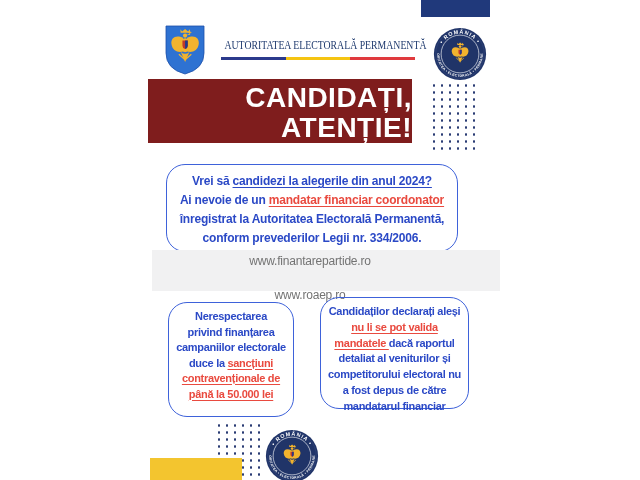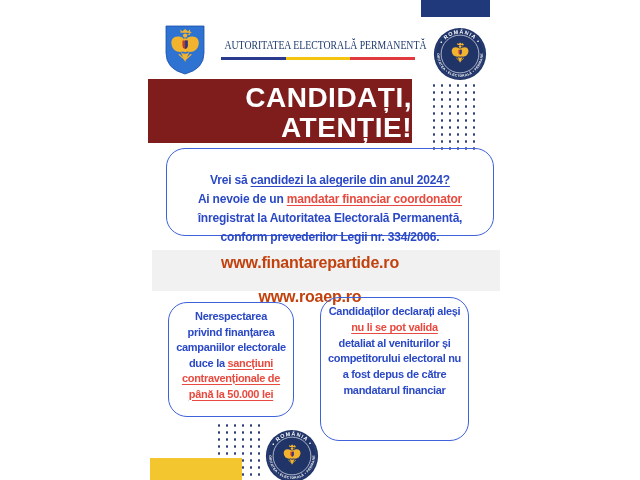--- a/index.html
+++ b/index.html
@@ -45,39 +45,39 @@
     color:#ffffff; text-align:right; font-weight:bold; font-size:28px;
     line-height:30px; padding-top:4px; box-sizing:border-box; letter-spacing:0.5px;
   }
 
   
   .box {
     border:1.6px solid #3E62DA; border-radius:19px; box-sizing:border-box;
     color:#2B49C6; font-weight:bold; text-align:center; background:transparent;
   }
   .main-box {
-    left:166px; top:148px; width:328px; height:88px;
-    font-size:12px; line-height:19px; padding-top:22px; letter-spacing:-0.2px;
+    left:166px; top:164px; width:292px; height:88px;
+    font-size:12px; line-height:19px; padding-top:7px; letter-spacing:-0.2px;
   }
   .left-box {
     left:168px; top:302px; width:126px; height:115px;
     font-size:11px; line-height:15.5px; padding-top:6px; letter-spacing:-0.3px;
   }
   .right-box {
-    left:320px; top:297px; width:149px; height:144px;
+    left:320px; top:297px; width:149px; height:112px;
     font-size:11px; line-height:15.8px; padding-top:6px; letter-spacing:-0.3px;
   }
   .u { text-decoration:underline; text-underline-offset:2px; text-decoration-thickness:1.4px; }
   .red { color:#E94A3F; }
 
   
   .gray-band { left:152px; top:250px; width:348px; height:41px; background:#F1F1F2; }
   .url {
-    left:160px; width:300px; text-align:center; font-weight:bold;
-    font-size:16px; color:#c2410c; letter-spacing:-0.2px;
+    left:160px; width:300px; text-align:center; font-weight:normal;
+    font-size:12px; color:#737373; letter-spacing:-0.2px;
   }
   .url1 { top:254px; } .url2 { top:288px; }
 </style>
 </head>
 <body>
 
 <div id="canvas">
 
   <svg width="0" height="0" style="position:absolute" aria-hidden="true">
     <defs>
@@ -148,20 +148,21 @@
     <div>privind finanțarea</div>
     <div>campaniilor electorale</div>
     <div><span>duce la </span><span class="red u">sancțiuni</span></div>
     <div class="red u">contravenționale de</div>
     <div class="red u">până la 50.000 lei</div>
   </div>
 
   <div class="abs box right-box">
     <div>Candidaților declarați aleși</div>
     <div class="red u">nu li se pot valida</div>
+    <div><span class="red u">mandatele </span><span>dacă raportul</span></div>
     <div>detaliat al veniturilor și</div>
     <div>competitorului electoral nu</div>
     <div>a fost depus de către</div>
     <div>mandatarul financiar</div>
   </div>
 
   <div class="abs dots dots-bl"></div>
   <div class="abs yellow-rect"></div>
 
   <svg class="abs seal seal-bottom" viewBox="0 0 60 60">

